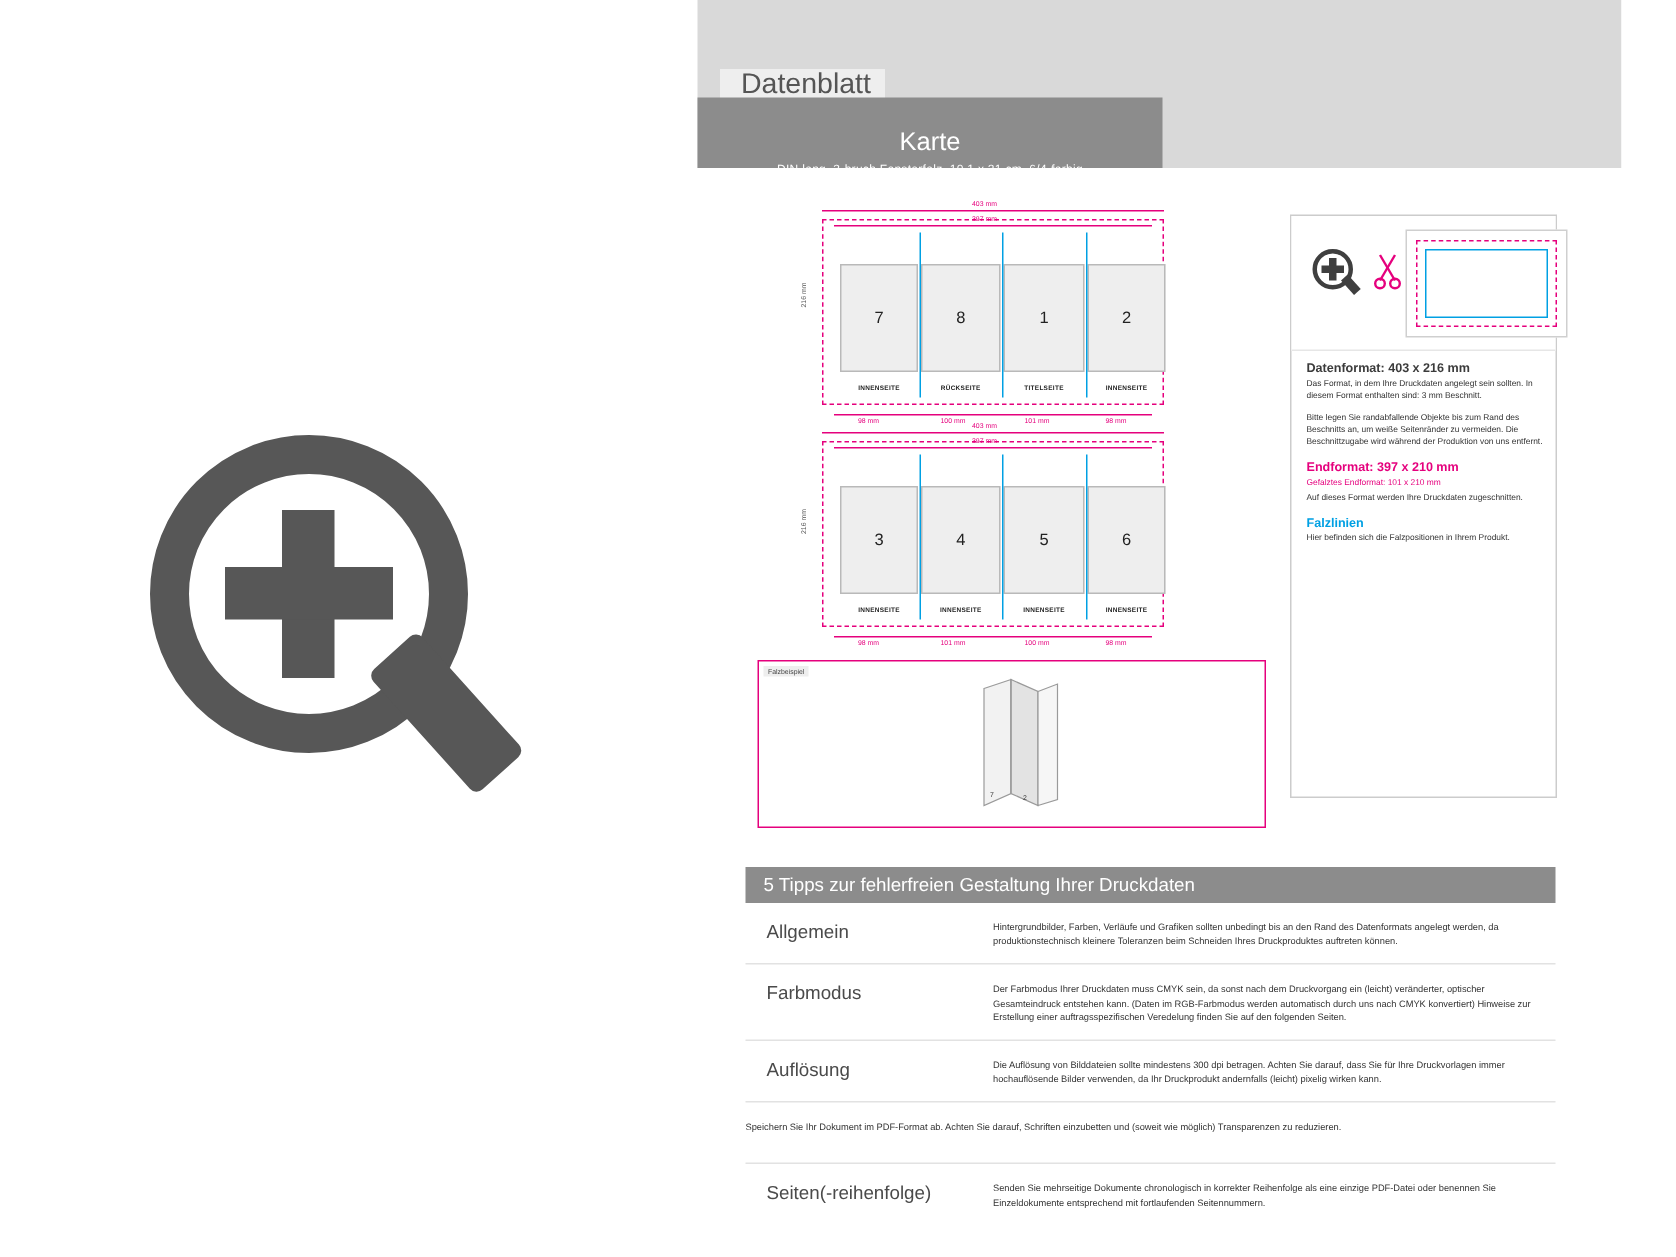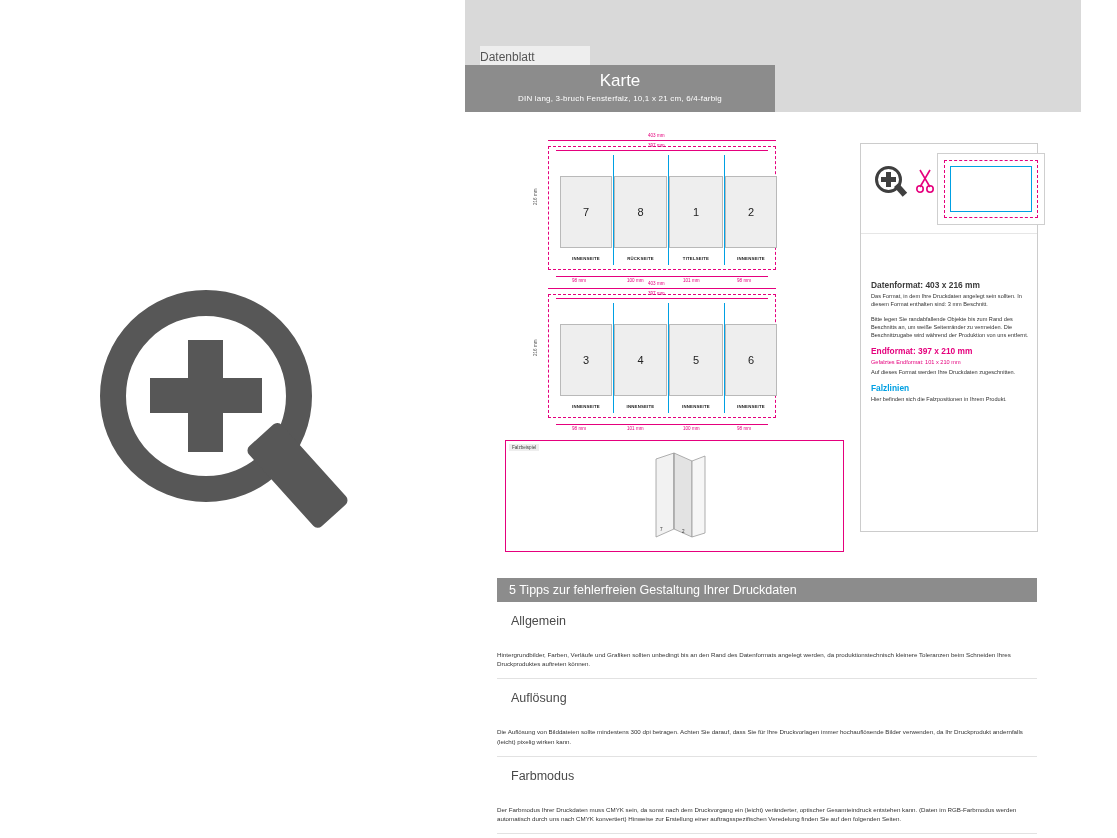--- a/index.html
+++ b/index.html
@@ -18,59 +18,59 @@
   #magnifier-art .handle{
     position:absolute;left:145px;top:160px;width:44px;height:108px;background:#575757;
     transform:rotate(-42deg);transform-origin:top left;border-radius:6px;
   }
   #sheet-shadow{position:absolute;left:1081px;top:0;width:36px;height:838px;background:#ffffff;}
   .greyband{position:absolute;left:465px;top:0;width:616px;height:112px;background:#d9d9d9;}
   .greyband2{position:absolute;left:465px;top:112px;width:616px;height:726px;background:#ffffff;}
   
   #datenblatt-tab{
     position:absolute;left:480px;top:46px;width:110px;height:22px;background:#eeeeee;
-    color:#555;font-size:12px;line-height:22px;box-sizing:border-box;
+    color:#555;font-size:19px;line-height:22px;padding-left:14px;box-sizing:border-box;
   }
   
   #title-bar{
     position:absolute;left:465px;top:65px;width:310px;height:47px;background:#8c8c8c;color:#fff;
     text-align:center;
   }
-  #title-bar .t{font-size:17px;line-height:26px;padding-top:3px;}
+  #title-bar .t{font-size:17px;line-height:26px;padding-top:17px;}
   #title-bar .s{font-size:8px;line-height:10px;letter-spacing:.2px;}
   .panelbox{position:absolute;border:1px solid #b9b9b9;background:#eeeeee;box-sizing:border-box;}
   .panelnum{position:absolute;font-size:11px;color:#222;text-align:center;}
   .panellabel{position:absolute;font-size:4.3px;color:#222;text-align:center;font-weight:bold;letter-spacing:.2px;}
   .cyanline{position:absolute;background:#00a0e3;}
   .dimline{position:absolute;background:#e5007d;}
   .dimtxt{position:absolute;font-size:4.6px;color:#e5007d;}
   .dimtxt.dark{color:#555;}
   
   #info-col{position:absolute;left:860px;top:143px;width:176px;height:387px;border:1px solid #cccccc;background:#fff;}
   #info-head{position:absolute;left:0;top:0;width:100%;height:90px;background:#fff;border-bottom:1px solid #e6e6e6;box-sizing:border-box;}
   #info-preview{position:absolute;left:76px;top:9px;width:106px;height:70px;border:1px solid #cfcfcf;background:#fff;}
   #info-preview .inner-dash{position:absolute;left:6px;top:6px;right:6px;bottom:6px;border:1px dashed #e5007d;}
   #info-preview .inner-blue{position:absolute;left:12px;top:12px;right:12px;bottom:12px;border:1px solid #00a0e3;}
   .mini-mag{position:absolute;left:14px;top:22px;width:34px;height:34px;}
   .mini-mag .mr{position:absolute;left:0;top:0;width:27px;height:27px;border-radius:50%;border:3.5px solid #3f3f3f;box-sizing:border-box;}
   .mini-mag .mv{position:absolute;left:11px;top:6px;width:5px;height:15px;background:#3f3f3f;}
   .mini-mag .mh{position:absolute;left:6px;top:11px;width:15px;height:5px;background:#3f3f3f;}
   .mini-mag .mhandle{position:absolute;left:19px;top:21px;width:6px;height:13px;background:#3f3f3f;transform:rotate(-42deg);transform-origin:top left;}
   .scissors{position:absolute;left:54px;top:24px;width:20px;height:26px;}
-  .info-body{position:absolute;left:10px;top:96px;width:158px;margin-top:40px;}
+  .info-body{position:absolute;left:10px;top:96px;width:158px;}
   .info-h{font-size:8.4px;font-weight:bold;margin:0 0 2px 0;}
   .info-p{font-size:5.6px;line-height:8px;margin:0 0 7px 0;color:#333;}
   .c-dark{color:#3b3b3b;}.c-mag{color:#e5007d;}.c-cyan{color:#00a0e3;}
   
   #falz-box{position:absolute;left:505px;top:440px;width:337px;height:110px;border:1px solid #e5007d;background:#fff;}
   #falz-label{position:absolute;left:3px;top:3px;font-size:4.6px;background:#eee;padding:1px 3px;color:#444;}
   
   #tips-head{position:absolute;left:497px;top:578px;width:540px;height:24px;background:#8c8c8c;color:#fff;font-size:12.5px;line-height:24px;padding-left:12px;box-sizing:border-box;}
   #tips-table{position:absolute;left:497px;top:602px;width:540px;}
-  .tip-row{display:flex;border-bottom:1px solid #e2e2e2;min-height:40px;flex-direction:column;}
+  .tip-row{display:flex;border-bottom:1px solid #e2e2e2;min-height:40px;}
   .tip-row .k{width:165px;font-size:12.5px;color:#4a4a4a;padding:12px 0 10px 14px;box-sizing:border-box;}
   .tip-row .v{flex:1;font-size:6.2px;line-height:9.2px;color:#333;padding:12px 12px 10px 0;box-sizing:border-box;}
 </style>
 </head>
 <body>
 
 <div id="magnifier-art">
   <div class="ring"></div>
   <div class="plus-v"></div>
   <div class="plus-h"></div>
@@ -197,26 +197,27 @@
   </div>
 </div>
 
 <div id="tips-head">5 Tipps zur fehlerfreien Gestaltung Ihrer Druckdaten</div>
 <div id="tips-table">
   <div class="tip-row">
     <div class="k">Allgemein</div>
     <div class="v">Hintergrundbilder, Farben, Verläufe und Grafiken sollten unbedingt bis an den Rand des Datenformats angelegt werden, da produktionstechnisch kleinere Toleranzen beim Schneiden Ihres Druckproduktes auftreten können.</div>
   </div>
   <div class="tip-row">
+    <div class="k">Farbmodus</div>
+    <div class="v">Der Farbmodus Ihrer Druckdaten muss CMYK sein, da sonst nach dem Druckvorgang ein (leicht) veränderter, optischer Gesamteindruck entstehen kann. (Daten im RGB-Farbmodus werden automatisch durch uns nach CMYK konvertiert) Hinweise zur Erstellung einer auftragsspezifischen Veredelung finden Sie auf den folgenden Seiten.</div>
+  </div>
+  <div class="tip-row">
     <div class="k">Auflösung</div>
     <div class="v">Die Auflösung von Bilddateien sollte mindestens 300 dpi betragen. Achten Sie darauf, dass Sie für Ihre Druckvorlagen immer hochauflösende Bilder verwenden, da Ihr Druckprodukt andernfalls (leicht) pixelig wirken kann.</div>
   </div>
   <div class="tip-row">
-    <div class="k">Farbmodus</div>
-    <div class="v">Der Farbmodus Ihrer Druckdaten muss CMYK sein, da sonst nach dem Druckvorgang ein (leicht) veränderter, optischer Gesamteindruck entstehen kann. (Daten im RGB-Farbmodus werden automatisch durch uns nach CMYK konvertiert) Hinweise zur Erstellung einer auftragsspezifischen Veredelung finden Sie auf den folgenden Seiten.</div>
-  </div>
-  <div class="tip-row">
     <div class="v">Speichern Sie Ihr Dokument im PDF-Format ab. Achten Sie darauf, Schriften einzubetten und (soweit wie möglich) Transparenzen zu reduzieren.</div>
   </div>
   <div class="tip-row" style="border-bottom:none;">
+    <div class="k">Seiten(-reihenfolge)</div>
     <div class="v">Senden Sie mehrseitige Dokumente chronologisch in korrekter Reihenfolge als eine einzige PDF-Datei oder benennen Sie Einzeldokumente entsprechend mit fortlaufenden Seitennummern.</div>
   </div>
 </div>
 
 </body></html>

